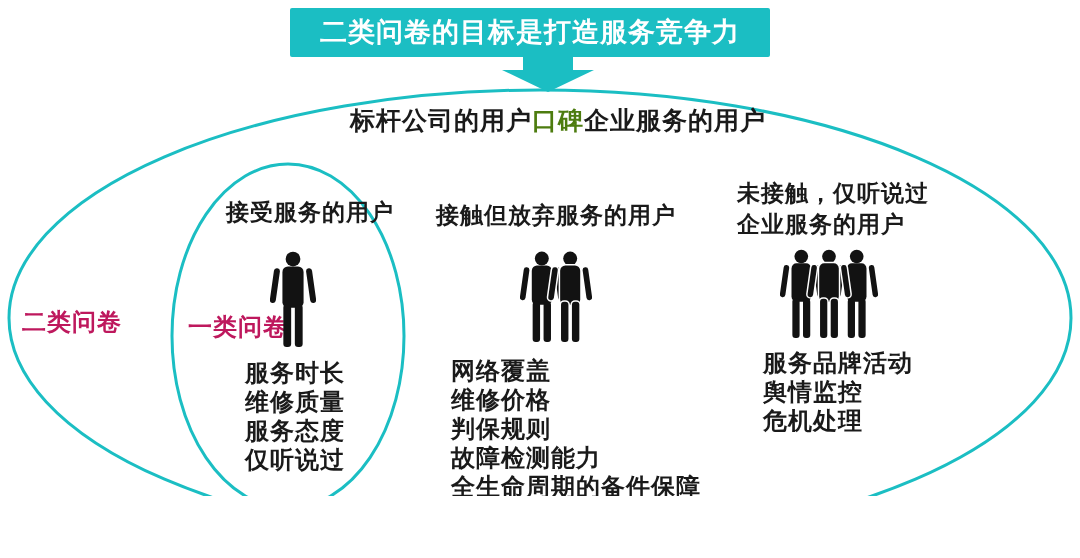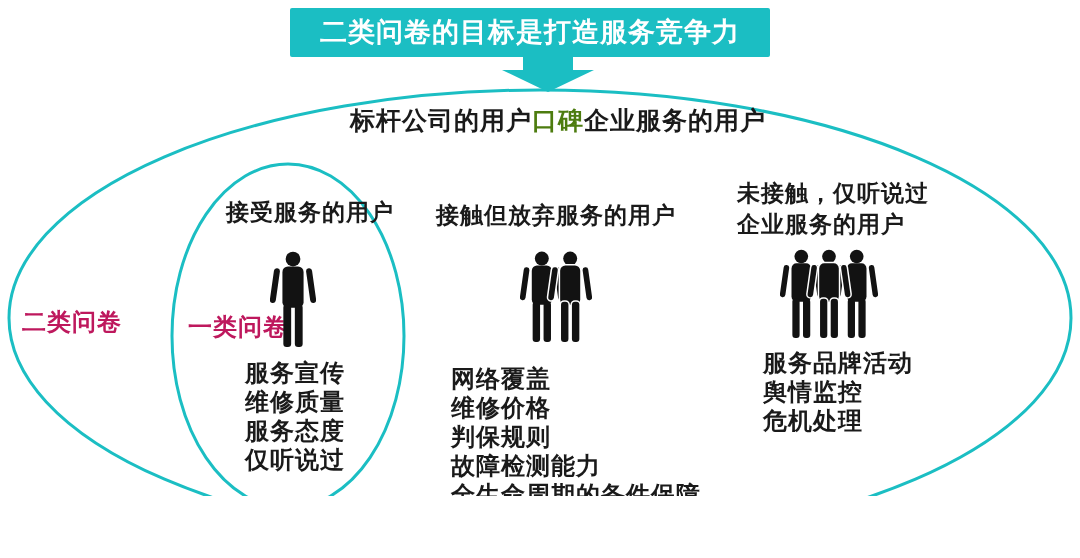--- a/index.html
+++ b/index.html
@@ -33,21 +33,21 @@
   .icon{position:absolute;fill:#121212;}
   .icon .front{stroke:#ffffff;stroke-width:7;paint-order:stroke;}
   .person1{left:270px;top:251px;width:46px;height:97px;}
   .person2{left:520px;top:251px;width:72px;height:92px;}
   .person3{left:780px;top:249px;width:98px;height:90px;}
   ul.items{
     position:absolute;list-style:none;margin:0;padding:0;
     font-size:24px;line-height:29px;font-weight:bold;letter-spacing:1px;
   }
   .list1{left:245px;top:358px;}
-  .list2{left:451px;top:364px;}
+  .list2{left:451px;top:356px;}
   .list3{left:763px;top:348px;}
 </style>
 </head>
 <body>
 
 <div class="stage">
 
   <svg class="bg-layer" width="1080" height="558" viewBox="0 0 1080 558">
     <defs>
       <g id="person">
@@ -73,21 +73,21 @@
   </div>
 
   <div class="teal-label outer-label">二类问卷</div>
   <div class="teal-label inner-label">一类问卷</div>
 
   <div class="group-heading h1">接受服务的用户</div>
   <svg class="icon person1" viewBox="0 0 100 210">
     <use href="#person" x="0"></use>
   </svg>
   <ul class="items list1">
-    <li>服务宣传</li>
+    <li>服务时长</li>
     <li>维修质量</li>
     <li>服务态度</li>
     <li>仅听说过</li>
   </ul>
 
   <div class="group-heading h2">接触但放弃服务的用户</div>
   <svg class="icon person2" viewBox="0 0 165 210">
     <use href="#person" x="0"></use>
     <use href="#person" x="65" class="front"></use>
   </svg>

